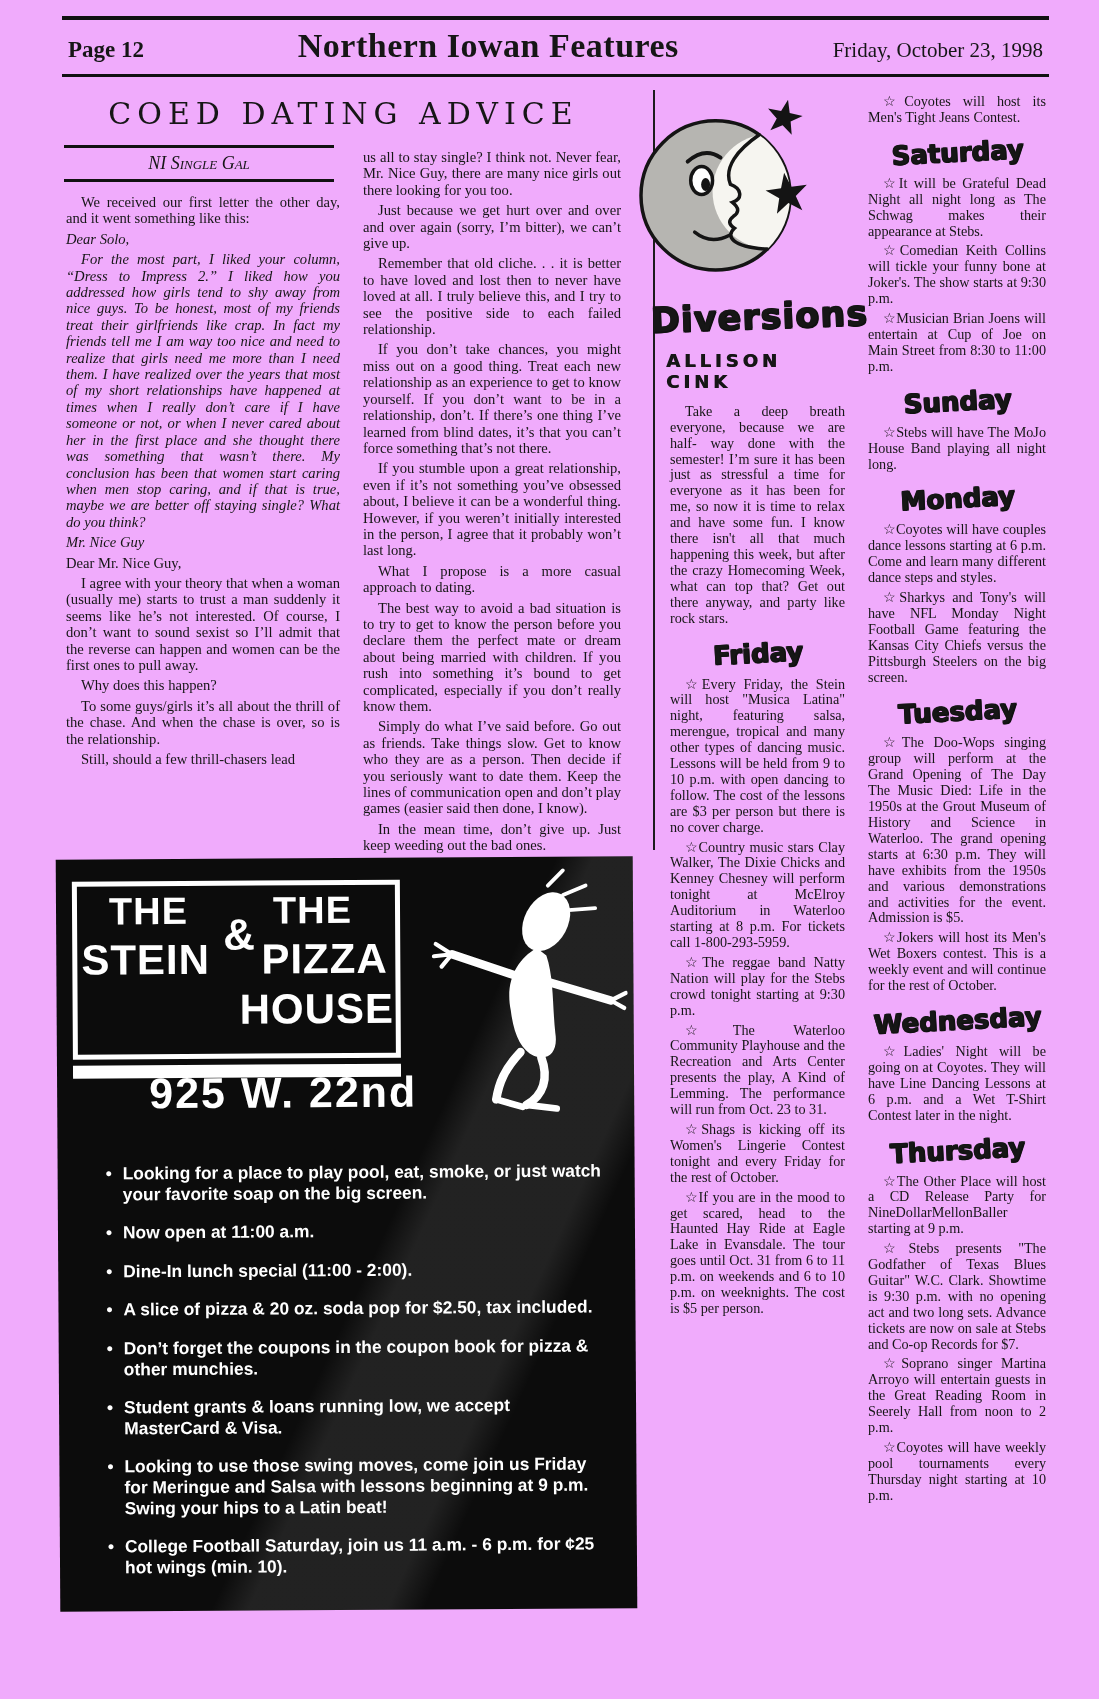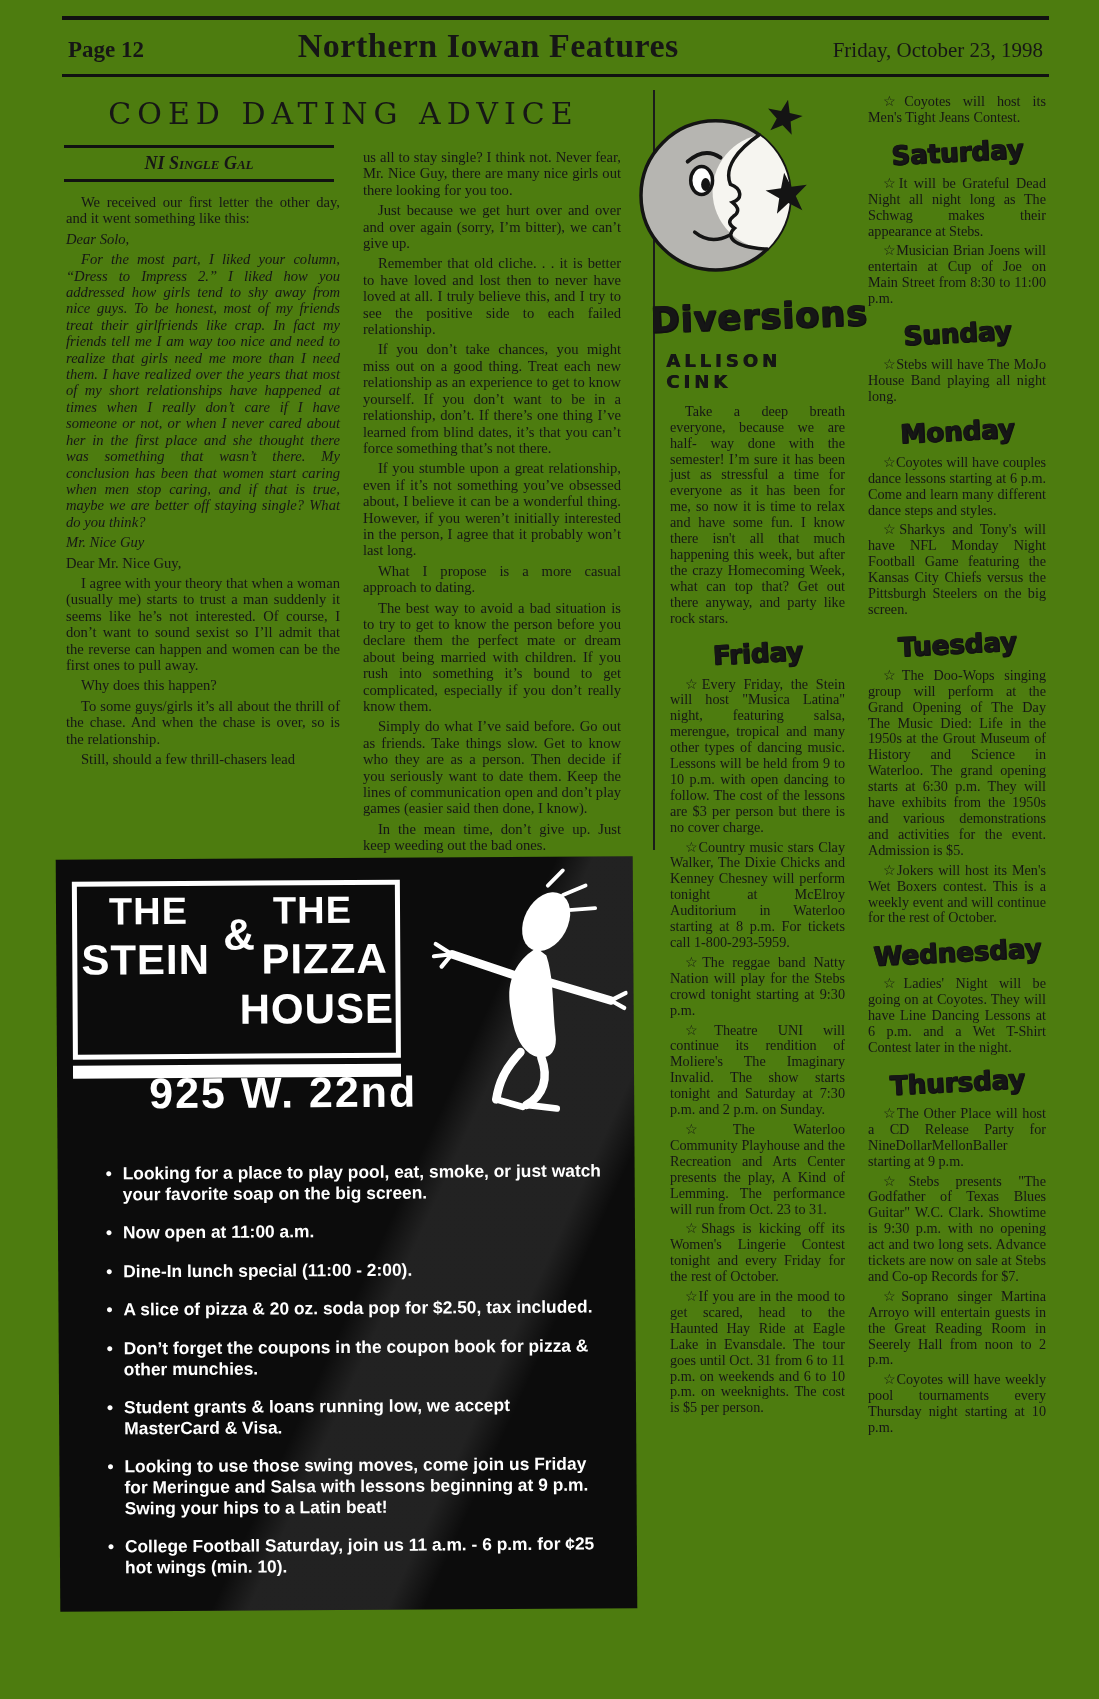--- a/index.html
+++ b/index.html
@@ -1,33 +1,33 @@
 <!DOCTYPE html>
 <html><head>
 <meta charset="utf-8">
 <style>
   html,body{margin:0;padding:0;background:#dedcd5;}
-  .page{position:relative;width:1099px;height:1699px;background:#4d7c0f;overflow:hidden;
+  .page{position:relative;width:1099px;height:1699px;background:#f0abfc;overflow:hidden;
         color:#161616;font-family:"Liberation Serif",serif;}
   
   .header{position:absolute;left:62px;top:16px;width:975px;border-top:4px solid #111;
           border-bottom:3px solid #111;padding:7px 6px 9px;display:flex;align-items:baseline;}
   .plabel{font-weight:bold;font-size:23px;}
   .ptitle{flex:1;text-align:center;font-weight:bold;font-size:34px;letter-spacing:.5px;}
   .pdate{font-size:21px;}
   
   .advice{position:absolute;left:62px;top:94px;width:563px;}
   .adv-title{text-align:center;font-family:"DejaVu Serif",serif;font-size:42px;letter-spacing:3px;}
   .heart{font-family:"DejaVu Sans",sans-serif;font-size:28px;vertical-align:6px;padding:0 16px;}
   .adv-sub{text-align:center;font-family:"DejaVu Serif",serif;font-size:30px;letter-spacing:6px;margin-top:2px;}
   .adv-cols{display:flex;gap:15px;margin-top:14px;}
   .acol1{width:282px;}
   .acol2{flex:1;}
   .byline-box{border-top:3px solid #111;border-bottom:3px solid #111;text-align:center;
-              font-style:italic;font-weight:bold;font-size:18px;font-variant:small-caps;
+              font-style:italic;font-weight:normal;font-size:18px;font-variant:small-caps;
               padding:5px 0;margin:0 10px 12px 2px;}
   .advice p, .dcol p, .rcol p{margin:4px;text-align:justify;}
   .advice p{font-size:14.6px;line-height:16.4px;}
   .ind{text-indent:15px;}
   .it{font-style:italic;}
   .sig{text-align:center;font-style:italic;}
   .mt{margin-top:15px;}
   
   .vrule{position:absolute;left:653px;top:90px;width:2px;height:760px;background:#1c1c1c;}
   
@@ -129,32 +129,32 @@
       <polygon transform="translate(150,103) rotate(-8)" fill="#141414" points="0,-22 5.2,-7.1 20.9,-6.8 8.4,2.7 12.9,17.8 0,8.8 -12.9,17.8 -8.4,2.7 -20.9,-6.8 -5.2,-7.1"></polygon>
     </svg>
     <div class="dlogo">Diversions</div>
     <div class="dby">ALLISON CINK</div>
     <div>
         <p class="ind">Take a deep breath everyone, because we are half- way done with the semester! I’m sure it has been just as stressful a time for everyone as it has been for me, so now it is time to relax and have some fun. I know there isn't all that much happening this week, but after the crazy Homecoming Week, what can top that? Get out there anyway, and party like rock stars.</p>
         <div class="day-head">Friday</div>
         <p class="ind">☆Every Friday, the Stein will host "Musica Latina" night, featuring salsa, merengue, tropical and many other types of dancing music. Lessons will be held from 9 to 10 p.m. with open dancing to follow. The cost of the lessons are $3 per person but there is no cover charge.</p>
         <p class="ind">☆Country music stars Clay Walker, The Dixie Chicks and Kenney Chesney will perform tonight at McElroy Auditorium in Waterloo starting at 8 p.m. For tickets call 1-800-293-5959.</p>
         <p class="ind">☆The reggae band Natty Nation will play for the Stebs crowd tonight starting at 9:30 p.m.</p>
-        <p class="ind">☆Theatre UNI will continue its rendition of Moliere's The Imaginary Invalid. The show starts tonight and Saturday at 7:30 p.m. and 2 p.m. on Sunday.</p>
         <p class="ind">☆The Waterloo Community Playhouse and the Recreation and Arts Center presents the play, A Kind of Lemming. The performance will run from Oct. 23 to 31.</p>
         <p class="ind">☆Shags is kicking off its Women's Lingerie Contest tonight and every Friday for the rest of October.</p>
         <p class="ind">☆If you are in the mood to get scared, head to the Haunted Hay Ride at Eagle Lake in Evansdale. The tour goes until Oct. 31 from 6 to 11 p.m. on weekends and 6 to 10 p.m. on weeknights. The cost is $5 per person.</p>
       </div>
   </div>
 
   <div class="rcol">
     <div>
         <p class="ind">☆Coyotes will host its Men's Tight Jeans Contest.</p>
         <div class="day-head">Saturday</div>
         <p class="ind">☆It will be Grateful Dead Night all night long as The Schwag makes their appearance at Stebs.</p>
+        <p class="ind">☆Comedian Keith Collins will tickle your funny bone at Joker's. The show starts at 9:30 p.m.</p>
         <p class="ind">☆Musician Brian Joens will entertain at Cup of Joe on Main Street from 8:30 to 11:00 p.m.</p>
         <div class="day-head">Sunday</div>
         <p class="ind">☆Stebs will have The MoJo House Band playing all night long.</p>
         <div class="day-head">Monday</div>
         <p class="ind">☆Coyotes will have couples dance lessons starting at 6 p.m. Come and learn many different dance steps and styles.</p>
         <p class="ind">☆Sharkys and Tony's will have NFL Monday Night Football Game featuring the Kansas City Chiefs versus the Pittsburgh Steelers on the big screen.</p>
         <div class="day-head">Tuesday</div>
         <p class="ind">☆The Doo-Wops singing group will perform at the Grand Opening of The Day The Music Died: Life in the 1950s at the Grout Museum of History and Science in Waterloo. The grand opening starts at 6:30 p.m. They will have exhibits from the 1950s and various demonstrations and activities for the event. Admission is $5.</p>
         <p class="ind">☆Jokers will host its Men's Wet Boxers contest. This is a weekly event and will continue for the rest of October.</p>
         <div class="day-head">Wednesday</div>

